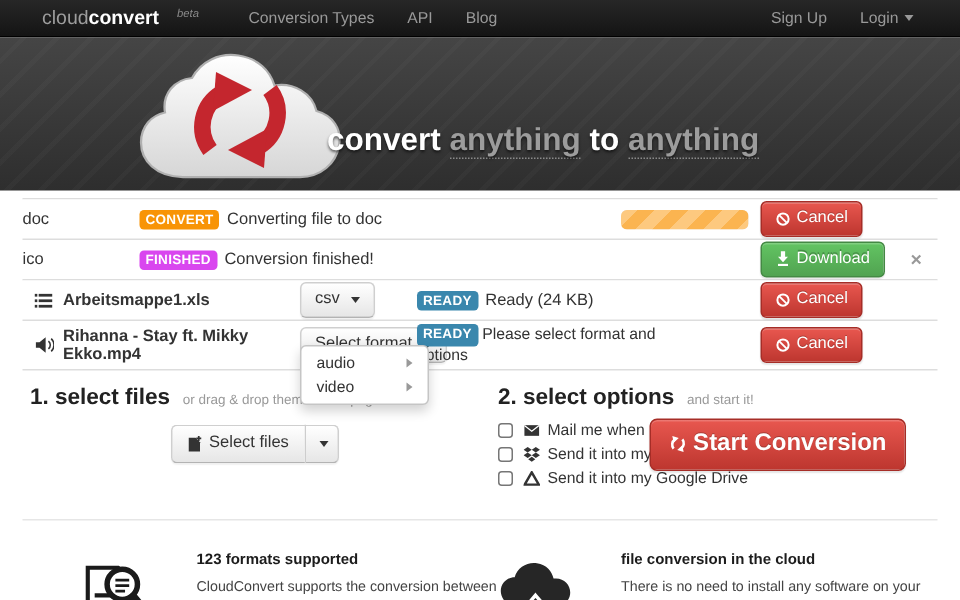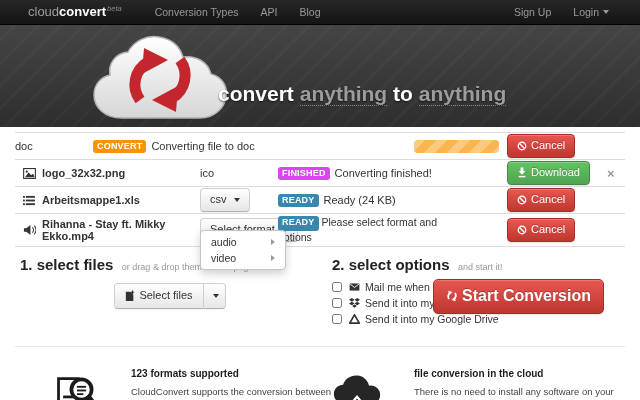--- a/index.html
+++ b/index.html
@@ -4,21 +4,21 @@
 <style>
   * { box-sizing: border-box; margin: 0; padding: 0; }
   html, body { width: 640px; height: 400px; overflow: hidden; }
   body { font-family: "Liberation Sans", sans-serif; background: #fff; color: #333; }
   .page { position: relative; width: 640px; height: 400px; }
 
   
   .navbar { height: 25px; background: linear-gradient(#272727, #141414); display: flex; align-items: center; padding: 0 20px; border-bottom: 1px solid #000; }
   .brand { font-size: 13px; color: #9d9d9d; margin-left: 8px; cursor: pointer; white-space: nowrap; }
   .brand b { color: #fff; }
-  .brand sup { font-size: 7.5px; color: #8a8a8a; margin-left: 1px; font-style: italic; }
+  .brand sup { font-size: 7.5px; color: #8a8a8a; margin-left: 12px; font-style: italic; }
   .nav-links { display: flex; margin-left: 22px; gap: 0; }
   .nav-links a, .nav-right a { color: #999; font-size: 10.5px; text-decoration: none; padding: 0 11px; cursor: pointer; display: flex; align-items: center; gap: 4px; }
   .nav-right { margin-left: auto; display: flex; }
   .caret-down { width: 0; height: 0; border-left: 3.5px solid transparent; border-right: 3.5px solid transparent; border-top: 4px solid #999; display: inline-block; }
 
   
   .hero { position: relative; height: 102px; background:
       repeating-linear-gradient(315deg, rgba(255,255,255,0.025) 0 3px, rgba(0,0,0,0) 3px 16px),
       linear-gradient(#454545, #2e2e2e); }
   .cloud-logo { position: absolute; left: 84px; top: 3px; }
@@ -149,34 +149,24 @@
               <circle cx="6" cy="6" r="4.5" fill="none" stroke="#fff" stroke-width="1.6"></circle>
               <line x1="2.9" y1="2.9" x2="9.1" y2="9.1" stroke="#fff" stroke-width="1.6"></line>
             </svg>
           <span>Cancel</span>
         </button>
       </div>
       <div class="c-dis"></div>
     </div>
 
     <div class="frow">
-      <div class="c-name">
-        <span class="ficon">
-          <svg width="13" height="11" viewBox="0 0 14 12">
-              <rect x="0.6" y="0.6" width="12.8" height="10.8" fill="none" stroke="#333" stroke-width="1.2"></rect>
-              <circle cx="4" cy="4" r="1.2" fill="#333"></circle>
-              <path d="M2 10 L6 5 L9 8 L11 6 L12.5 10 Z" fill="#333"></path>
-            </svg>
-        </span>
-        <span>logo_32x32.png</span>
-      </div>
       <div class="c-fmt">ico</div>
       <div class="c-status">
         <span class="badge b-green">FINISHED</span>
-        <span>Converting finished!</span>
+        <span>Conversion finished!</span>
       </div>
       <div class="c-act">
         <button class="btn btn-success">
           <svg width="10" height="11" viewBox="0 0 12 13">
               <path d="M4.3 0.5h3.4v4.3H10L6 9.3 2 4.8h2.3z" fill="#fff"></path>
               <rect x="2" y="10.6" width="8" height="1.7" fill="#fff"></rect>
             </svg>
           <span>Download</span>
         </button>
       </div>

